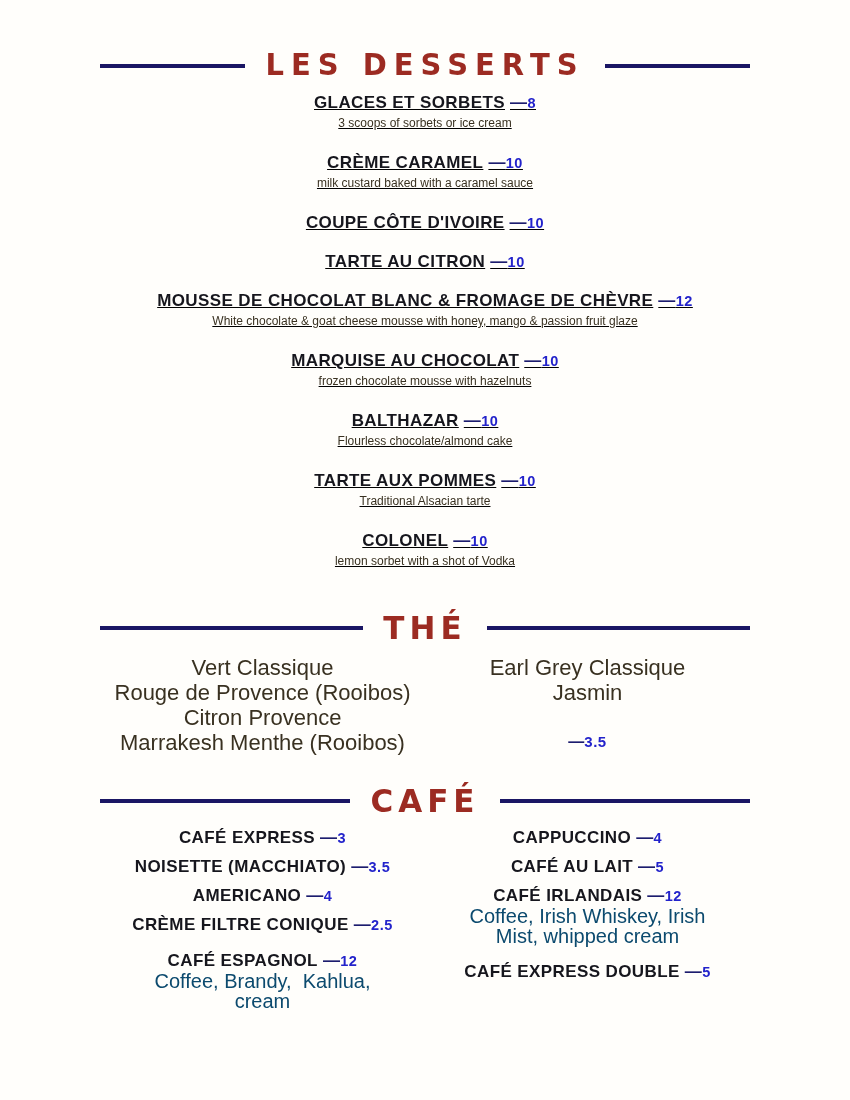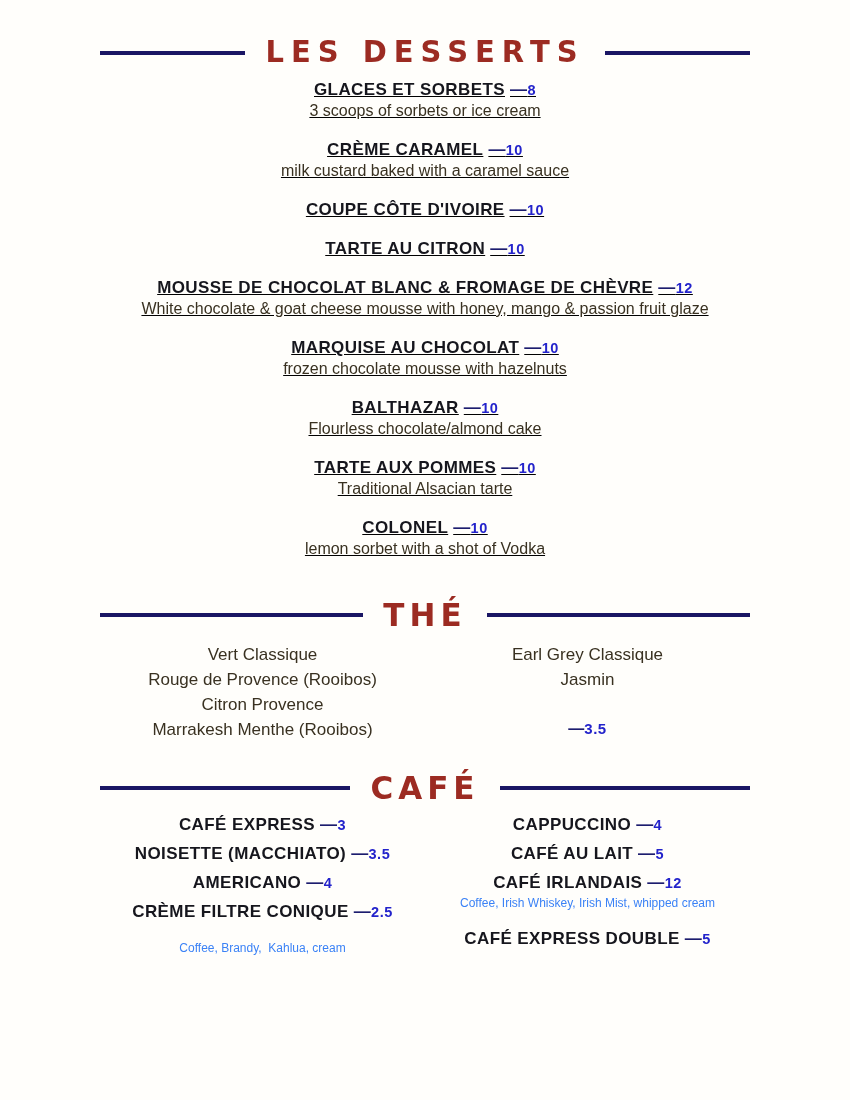--- a/index.html
+++ b/index.html
@@ -7,21 +7,21 @@
     padding: 0;
     width: 850px;
     height: 1100px;
     background: #fffefb;
     font-family: "Liberation Sans", sans-serif;
     -webkit-font-smoothing: antialiased;
   }
   .menu {
     width: 650px;
     margin: 0 auto;
-    padding-top: 38px;
+    padding-top: 51px;
   }
 
   
   .section-header {
     display: flex;
     align-items: center;
     gap: 20px;
   }
   .rule {
     flex: 1;
@@ -53,21 +53,21 @@
     text-decoration: underline;
   }
   .item-name {
     font-size: 17px;
     font-weight: bold;
     color: #16161d;
     letter-spacing: 0.4px;
     line-height: 20px;
   }
   .item-desc {
-    font-size: 16px;
+    font-size: 12px;
     color: #393121;
     line-height: 21px;
   }
   .price-dash {
     color: #1c1c6e;
     font-weight: bold;
     margin-left: 5px;
   }
   .price-num {
     color: #2323cb;
@@ -79,40 +79,40 @@
   
   .two-col {
     display: flex;
     margin-top: 12px;
   }
   .col {
     flex: 1;
     text-align: center;
   }
   .tea-row {
-    font-size: 17px;
+    font-size: 22px;
     color: #393121;
     line-height: 25px;
   }
   .tea-price {
     margin-top: 24px;
     line-height: 25px;
   }
   .tea-price .price-num { font-size: 15px; }
 
   .section-gap-tea { margin-top: 40px; }
   .section-gap-cafe { margin-top: 30px; }
 
   .cafe-item {
     margin-bottom: 9px;
   }
   .cafe-item .item-name { line-height: 20px; }
   .cafe-desc {
-    font-size: 12px;
-    color: #3b82f6;
+    font-size: 20px;
+    color: #0c4a6e;
     line-height: 20px;
     max-width: 255px;
     margin: 0 auto;
     white-space: pre-wrap;
   }
   .cafe-item.spaced { margin-top: 16px; }
 </style>
 </head>
 <body>
 
@@ -210,20 +210,21 @@
 
       <div class="cafe-item">
         <div class="item-name"><span>AMERICANO</span><span class="price-dash">—</span><span class="price-num">4</span></div>
       </div>
 
       <div class="cafe-item">
         <div class="item-name"><span>CRÈME FILTRE CONIQUE</span><span class="price-dash">—</span><span class="price-num">2.5</span></div>
       </div>
 
       <div class="cafe-item spaced">
+        <div class="item-name"><span>CAFÉ ESPAGNOL</span><span class="price-dash">—</span><span class="price-num">12</span></div>
         <div class="cafe-desc">Coffee, Brandy,  Kahlua, cream</div>
       </div>
 
     </div>
     <div class="col">
 
       <div class="cafe-item">
         <div class="item-name"><span>CAPPUCCINO</span><span class="price-dash">—</span><span class="price-num">4</span></div>
       </div>
 

